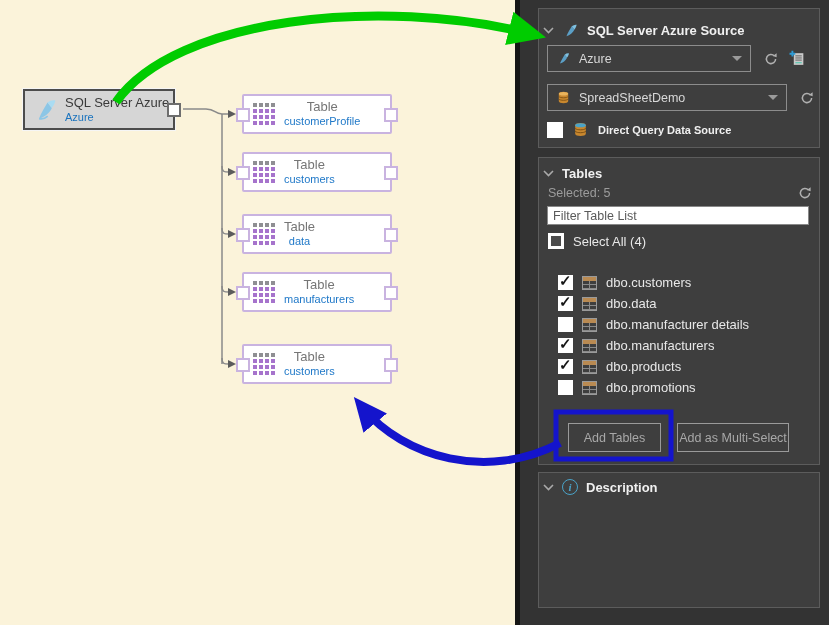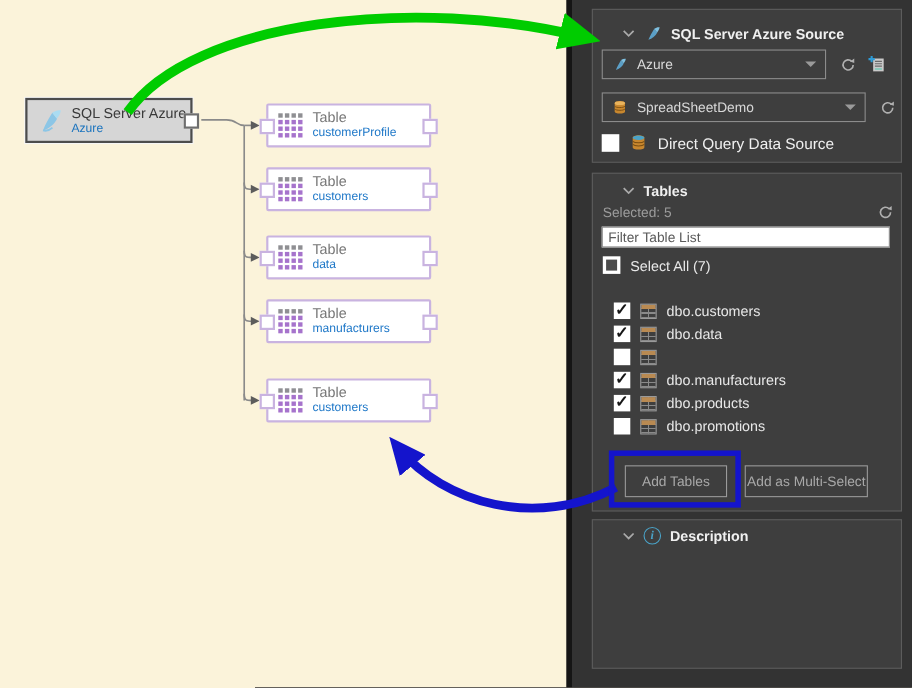--- a/index.html
+++ b/index.html
@@ -21,42 +21,42 @@
     box-shadow:0 0 0 1px #f5f5f5;
   }
   #source-node .txt { margin-left:6px; line-height:1.15; }
   #source-node .title { color:#3a3a3a; font-size:13px; }
   #source-node .sub { color:#1a73be; font-size:11px; }
 
   .table-node {
     left:242px; width:150px; height:40px;
     background:#ffffff; border:2px solid #c9b3e0; border-radius:2px;
   }
-  .table-node .txt { margin-left:8px; line-height:1.15; }
+  .table-node .txt { margin-left:8px; line-height:1.15;text-align:center; }
   .table-node .title { color:#767676; font-size:13px; }
   .table-node .sub { color:#1f78c8; font-size:11px; }
 
   .grid-icon { width:23px; height:23px; margin-left:9px; display:grid;
     grid-template-columns:repeat(4,4px); grid-template-rows:repeat(4,4px); gap:2px 2px; }
   .grid-icon i { display:block; background:#a673cc; }
   .grid-icon i.hdr { background:#8f8f93; }
 
   .port { position:absolute; width:14px; height:14px; background:#fff; }
   .port.src { right:-8px; top:12px; border:2px solid #6e6e6e; }
   .port.in  { left:-8px;  top:12px; border:2px solid #c9b3e0; }
   .port.out { right:-8px; top:12px; border:2px solid #c9b3e0; }
 
   
   #panel { position:absolute; left:520px; top:0; width:309px; height:625px; background:#333333; color:#d6d6d6; }
   .section { position:absolute; left:18px; width:282px; background:#3e3e3e; border:1px solid #5c5c5c; }
   #sec-source { top:8px;   height:140px; }
   #sec-tables { top:157px; height:308px; }
   #sec-desc   { top:472px; height:136px; }
 
-  .sec-header { position:absolute; left:27px; display:flex; align-items:center; gap:8px;
+  .sec-header { position:absolute; left:4px; display:flex; align-items:center; gap:8px;
     color:#f0f0f0; font-weight:bold; font-size:13px;text-align:center; }
   .chev { display:inline-flex; }
 
   .dropdown { position:absolute; height:27px; border:1px solid #8c8c8c; background:#3e3e3e;
     display:flex; align-items:center; padding:0 8px; gap:8px; color:#d8d8d8; font-size:12.5px; }
   .dd-caret { margin-left:auto; width:0; height:0;
     border-left:5px solid transparent; border-right:5px solid transparent; border-top:5px solid #9a9a9a; }
   .icon-btn { position:absolute; width:20px; height:20px; display:flex; align-items:center; justify-content:center; }
 
   .cb { position:relative; width:15px; height:15px; background:#ffffff; display:inline-block; flex:none; }
@@ -328,21 +328,21 @@
           </svg>
       </span>
 
       <div class="row" style="left:8px; top:112px">
         <span class="cb" style="width:16px;height:16px"></span>
         <svg width="17" height="17" viewBox="0 0 16 16">
           <path d="M3 4c0-1.3 2.2-2.1 5-2.1S13 2.7 13 4v8c0 1.3-2.2 2.1-5 2.1S3 13.3 3 12z" fill="#c8872e"></path>
           <ellipse cx="8" cy="4" rx="5" ry="1.9" fill="#4aa3c8"></ellipse>
           <path d="M3 7c1 .9 2.8 1.3 5 1.3S12 7.9 13 7M3 9.7c1 .9 2.8 1.3 5 1.3s4-.4 5-1.3" stroke="#7a4e12" stroke-width="0.9" fill="none"></path>
         </svg>
-        <span style="color:#f0f0f0; font-weight:normal; font-size:14px">Direct Query Data Source</span>
+        <span style="color:#f0f0f0; font-weight:bold; font-size:11px">Direct Query Data Source</span>
       </div>
     </div>
 
     <div class="section" id="sec-tables">
       <div class="sec-header" style="top:8px">
         <span class="chev">
             <svg width="11" height="7">
               <polyline points="1,1 5.5,5.5 10,1" stroke="#aaaaaa" stroke-width="1.6" fill="none"></polyline>
             </svg>
           </span>
@@ -353,36 +353,37 @@
         <svg width="16" height="16" viewBox="0 0 16 16">
             <path d="M12.6 8a4.6 4.6 0 1 1-1.3-3.2" stroke="#b0b0b0" stroke-width="1.5" fill="none"></path>
             <polygon points="13.6,2.2 13.6,6.2 9.8,5 " fill="#b0b0b0"></polygon>
           </svg>
       </span>
 
       <input id="filter-input" type="text" placeholder="Filter Table List" style="">
 
       <div class="row" style="left:9px; top:75px">
         <span class="cb indeterminate" style="width:16px;height:16px"></span>
-        <span class="list-label">Select All (7)</span>
+        <span class="list-label">Select All (4)</span>
       </div>
 
       <div class="row" style="left:19px; top:117px">
         <span class="cb checked"></span>
         <span class="tbl-ico"></span>
         <span class="list-label">dbo.customers</span>
       </div>
       <div class="row" style="left:19px; top:138px">
         <span class="cb checked"></span>
         <span class="tbl-ico"></span>
         <span class="list-label">dbo.data</span>
       </div>
       <div class="row" style="left:19px; top:159px">
         <span class="cb"></span>
         <span class="tbl-ico"></span>
+        <span class="list-label">dbo.manufacturer details</span>
       </div>
       <div class="row" style="left:19px; top:180px">
         <span class="cb checked"></span>
         <span class="tbl-ico"></span>
         <span class="list-label">dbo.manufacturers</span>
       </div>
       <div class="row" style="left:19px; top:201px">
         <span class="cb checked"></span>
         <span class="tbl-ico"></span>
         <span class="list-label">dbo.products</span>

